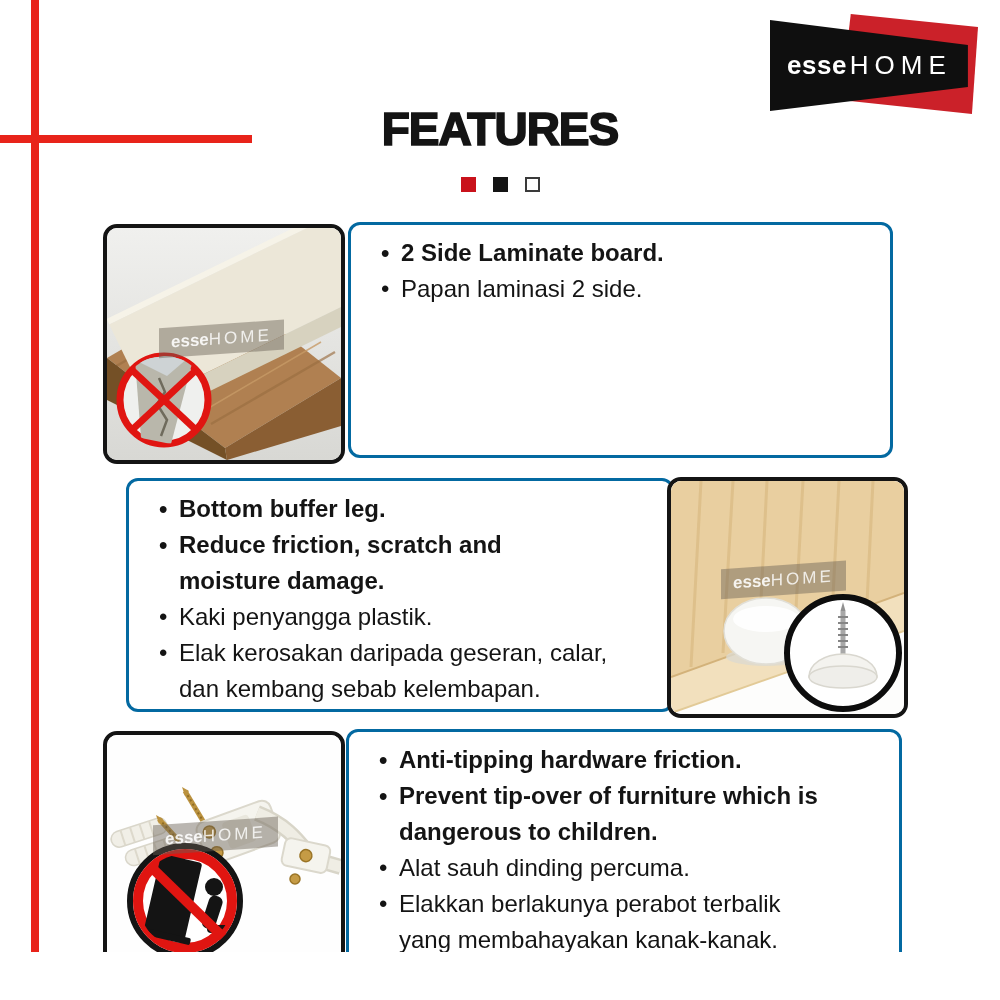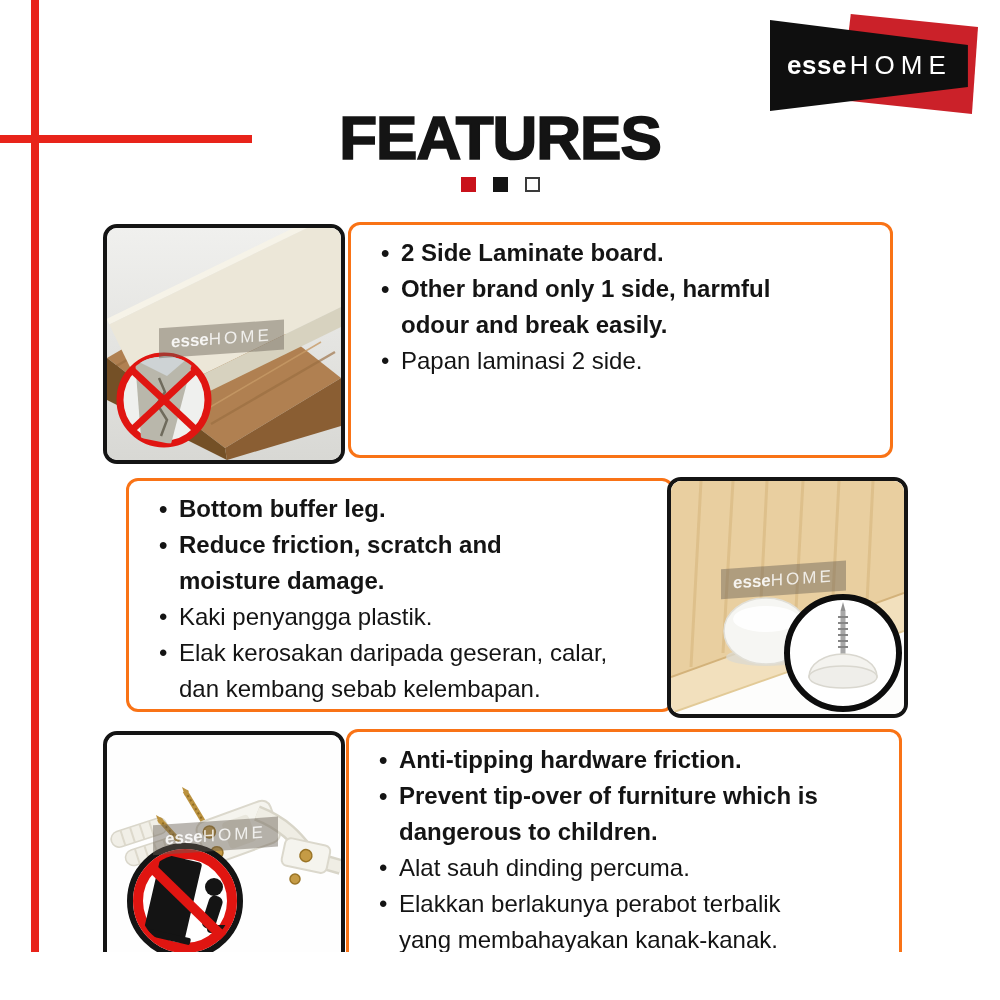--- a/index.html
+++ b/index.html
@@ -12,30 +12,30 @@
 
   
   .logo{position:absolute;left:770px;top:14px;width:208px;height:100px;}
   .logo svg{position:absolute;inset:0;width:100%;height:100%;}
   .logo-text{position:absolute;left:17px;top:36px;color:#fff;font-size:26px;white-space:nowrap;}
   .logo-b{font-weight:bold;letter-spacing:.5px;}
   .logo-l{font-weight:normal;letter-spacing:6px;margin-left:3px;}
 
   
   .title{position:absolute;left:0;right:0;top:102px;margin:0;text-align:center;
-         font-size:62px;font-weight:bold;letter-spacing:-1px;color:#141414;
+         font-size:46px;font-weight:bold;letter-spacing:-1px;color:#141414;
          -webkit-text-stroke:1.7px #141414;}
   .squares{position:absolute;left:0;right:0;top:177px;display:flex;justify-content:center;gap:17px;}
   .sq{width:15px;height:15px;display:inline-block;}
   .sq.outlined{width:11px;height:11px;border:2px solid #3a3a3a;}
 
   
   .img-box{position:absolute;border:4px solid #141414;border-radius:14px;overflow:hidden;background:#fff;}
   .img-box svg{display:block;width:100%;height:100%;}
-  .text-box{position:absolute;border:3px solid #f97316;border-radius:12px;background:#fff;
+  .text-box{position:absolute;border:3px solid #0369a1;border-radius:12px;background:#fff;
             box-sizing:border-box;padding:10px 6px 6px 28px;}
   .text-box ul{margin:0;padding:0;list-style:none;}
   .text-box li{position:relative;padding-left:22px;font-size:24px;line-height:36px;color:#141414;}
   .text-box li::before{content:"•";position:absolute;left:2px;top:0;}
   li.b{font-weight:bold;}
   .ln{display:block;white-space:nowrap;}
 
   #img1{left:103px;top:224px;width:234px;height:232px;}
   #txt1{left:348px;top:222px;width:545px;height:236px;}
   #txt2{left:105px;top:478px;width:548px;height:234px;margin-left:21px;}
@@ -114,24 +114,20 @@
     <div class="wm wm1">
       <span class="wm-b">esse</span><span class="wm-l">HOME</span>
     </div>
   </div>
 
   <div class="text-box" id="txt1">
     <ul>
       <li class="b">
           <span class="ln">2 Side Laminate board.</span>
           <span class="ln"></span>
-        </li>
-      <li class="b">
-          <span class="ln">Other brand only 1 side, harmful</span>
-          <span class="ln">odour and break easily.</span>
         </li>
       <li>
           <span class="ln">Papan laminasi 2 side.</span>
           <span class="ln"></span>
         </li>
     </ul>
   </div>
 
   <div class="text-box" id="txt2">
     <ul>

